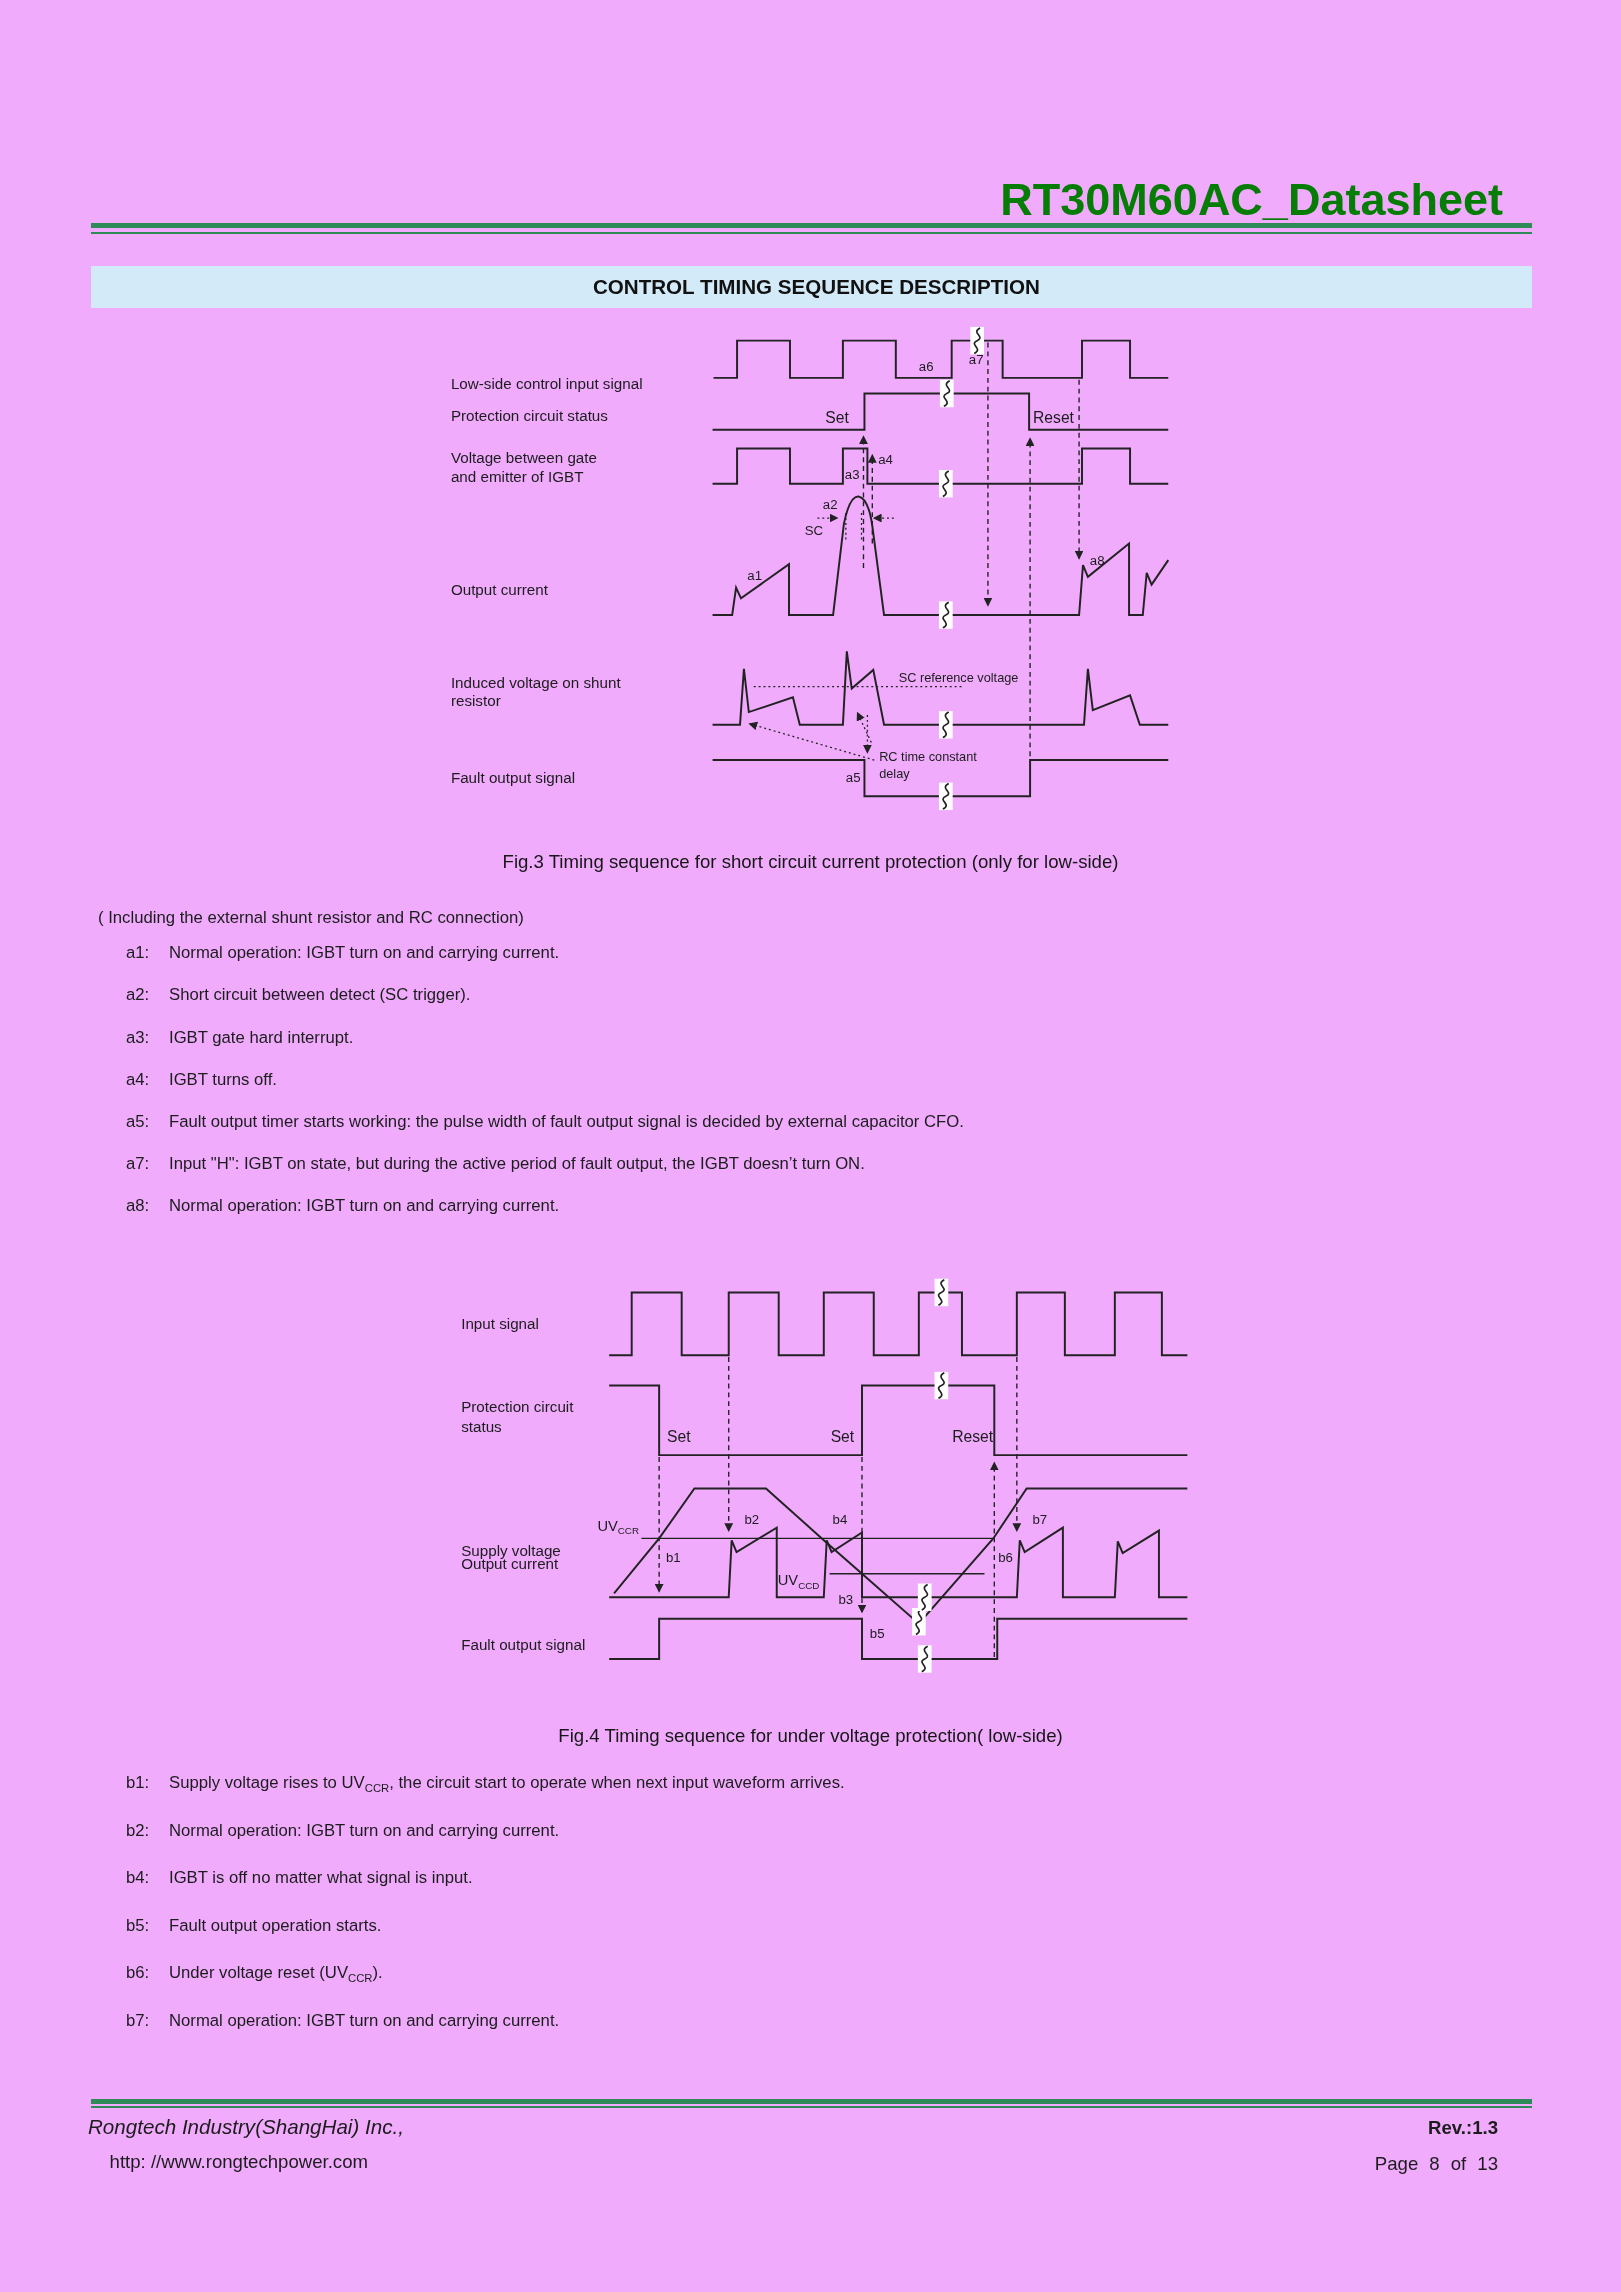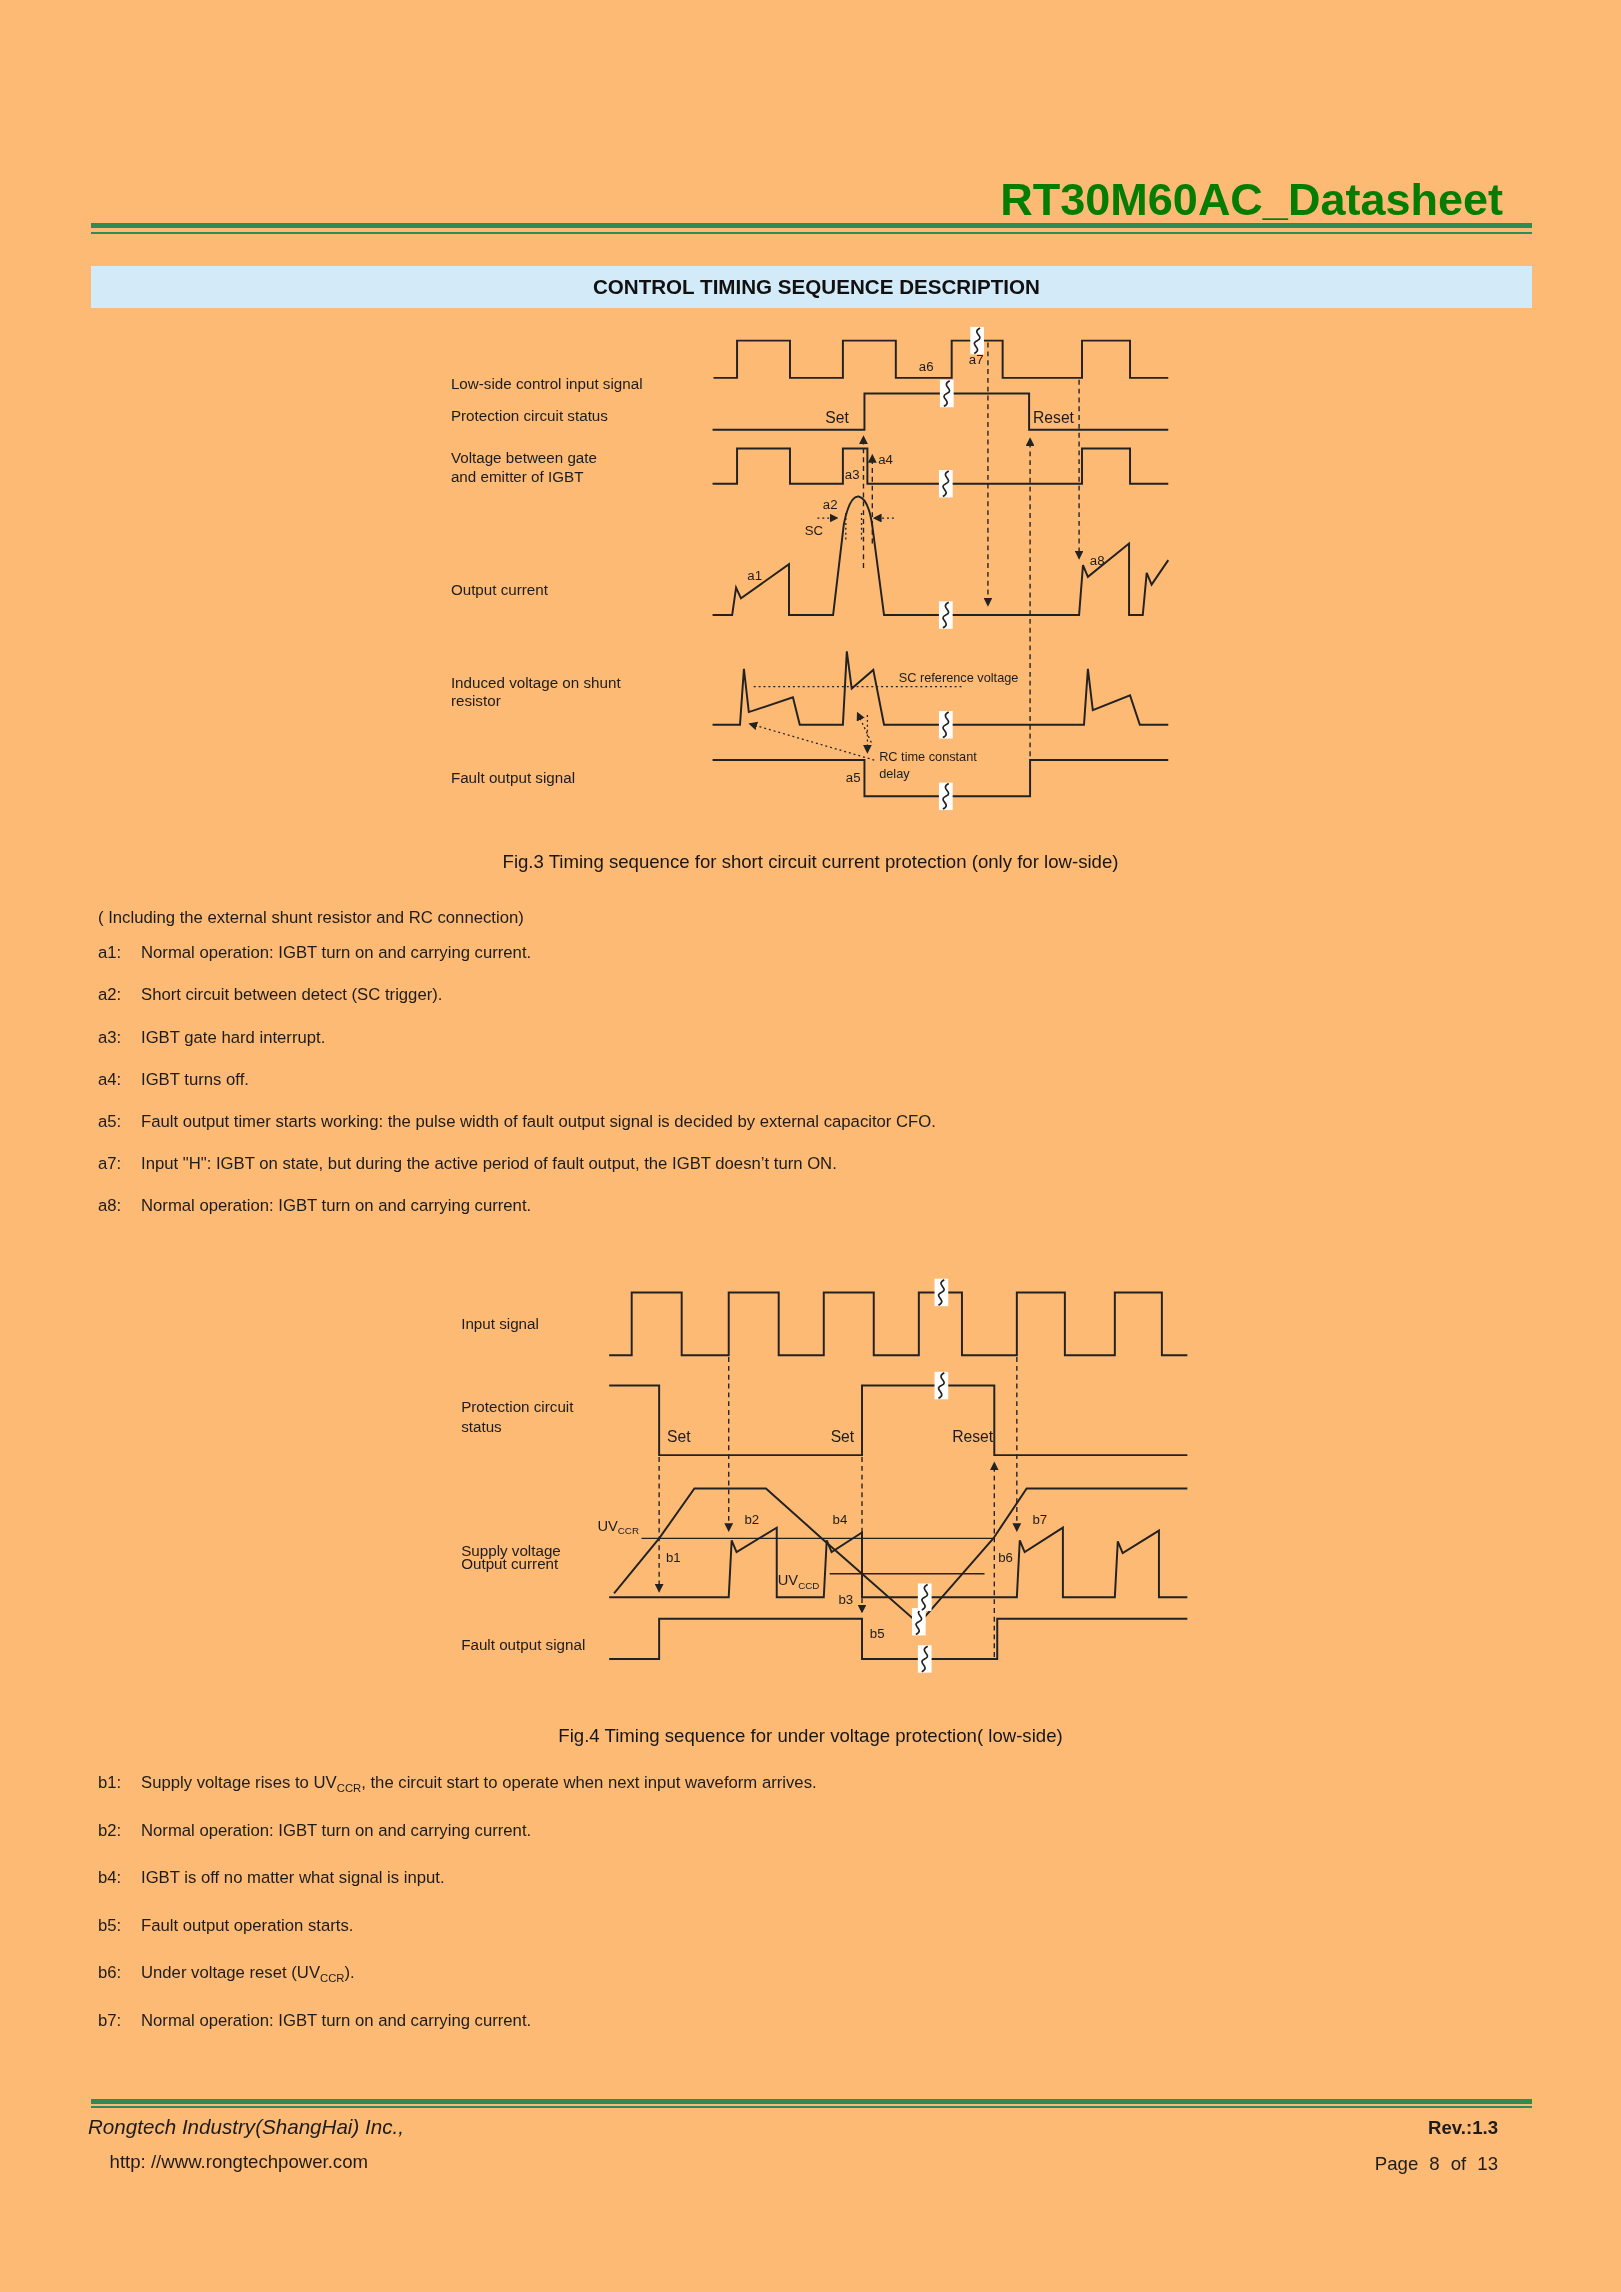--- a/index.html
+++ b/index.html
@@ -1,27 +1,27 @@
 <!DOCTYPE html>
 <html><head>
 <meta charset="utf-8">
 <style>
   html,body{margin:0;padding:0;background:#888;}
-  .page{position:relative;width:1621px;height:2293px;background:#fdba74;margin:0 auto;
+  .page{position:relative;width:1621px;height:2293px;background:#f0abfc;margin:0 auto;
         font-family:"Liberation Sans",sans-serif;color:#1c1c1c;overflow:hidden;}
   .doc-title{position:absolute;top:174px;right:118px;font-size:45px;font-weight:bold;color:#057d05;letter-spacing:0px;}
   .rule{position:absolute;left:91px;width:1441px;background:#2E8B57;}
   .rule-thick{height:4.9px;}
   .rule-thin{height:2px;}
   .section-bar{position:absolute;left:91px;top:266px;width:1441px;height:42px;background:#d3eaf8;}
   .section-bar span{display:block;font-size:20.6px;font-weight:bold;line-height:42px;padding-left:9.8px;color:#111;text-align:center;}
   .caption{position:absolute;left:93px;width:1435px;text-align:center;font-size:18.6px;color:#161616;}
   .notes{position:absolute;left:98px;width:1431px;}
   .note-intro{font-size:16.7px;line-height:20.6px;margin-bottom:14.7px;}
-  .note-row{display:flex;font-size:16.7px;line-height:20.6px;margin-bottom:21.6px;}
+  .note-row{display:flex;font-size:16.7px;line-height:20.6px;margin-bottom:21.6px;margin-left:28px;}
   .note-id{flex:0 0 43px;}
   .note-text sub{font-size:11.3px;}
   svg.fig{position:absolute;overflow:visible;}
   svg text{font-family:"Liberation Sans",sans-serif;fill:#1c1c1c;}
   .wf{fill:none;stroke:#222;stroke-width:2;stroke-linejoin:miter;}
   .thin{fill:none;stroke:#222;stroke-width:1.4;}
   .dash{fill:none;stroke:#222;stroke-width:1.4;stroke-dasharray:5 4;}
   .dot{fill:none;stroke:#222;stroke-width:1.3;stroke-dasharray:2 3;}
   .lbl{font-size:15.5px;}
   .setlbl{font-size:16px;}

